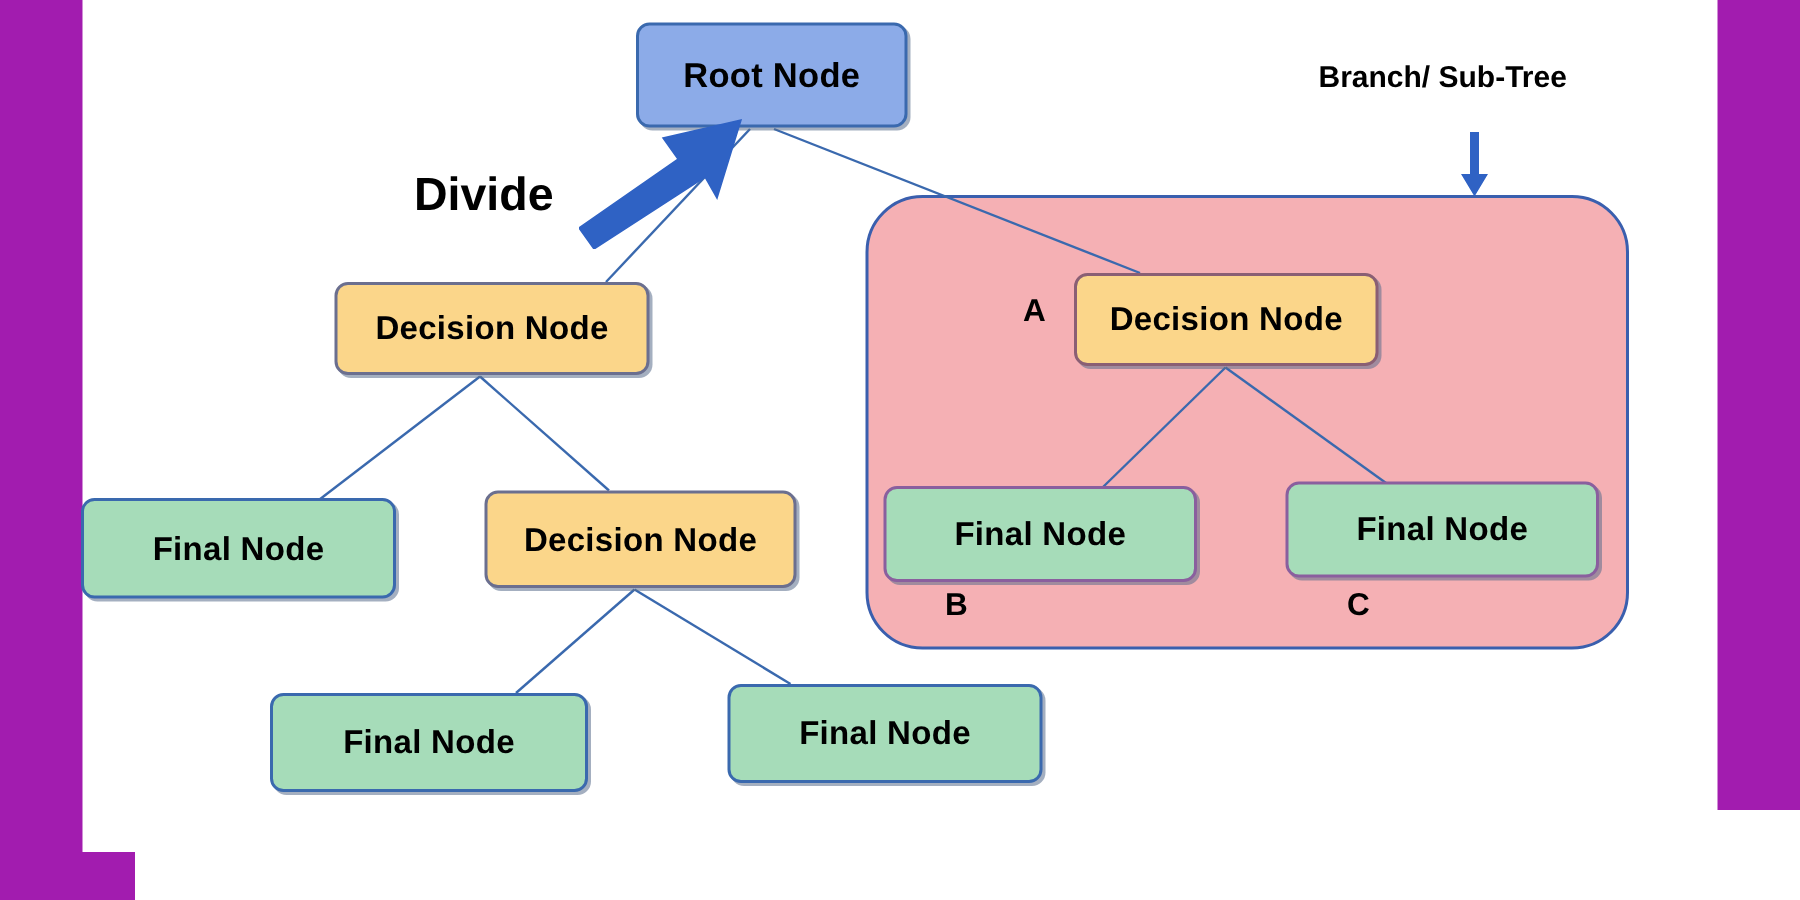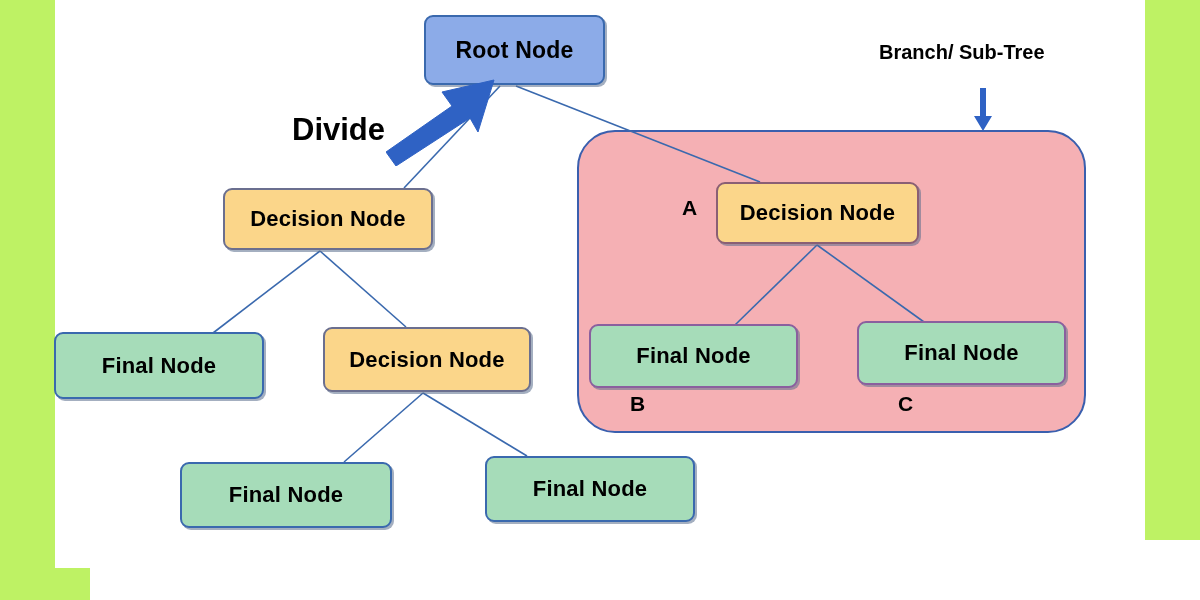--- a/index.html
+++ b/index.html
@@ -4,21 +4,21 @@
 <style>
   html, body {
     margin: 0;
     padding: 0;
     background: #fbfbfc;
   }
   #canvas {
     position: relative;
     width: 1200px;
     height: 600px;
-    background: #bef264;
+    background: #a21caf;
     overflow: hidden;
     font-family: "Liberation Sans", sans-serif;
   }
   
   .sheet {
     position: absolute;
     left: 55px;
     top: 0px;
     width: 1090px;
     height: 568px;
@@ -70,21 +70,21 @@
     border-radius: 38px;
     box-sizing: border-box;
   }
   .plain-label {
     position: absolute;
     font-weight: bold;
     color: #000;
     white-space: nowrap;
     text-align: right;
   }
-  .lbl-divide      { left: 276px; top: 112px; font-size: 31px; margin-left: 16px; }
+  .lbl-divide      { left: 276px; top: 112px; font-size: 31px; }
   .lbl-branch      { left: 879px; top: 41px;  font-size: 20px; }
   .lbl-a { left: 682px; top: 196px; font-size: 21px; }
   .lbl-b { left: 630px; top: 392px; font-size: 21px; }
   .lbl-c { left: 898px; top: 392px; font-size: 21px; }
 
   .down-arrow {
     position: absolute;
     left: 973px;
     top: 88px;
     width: 20px;

